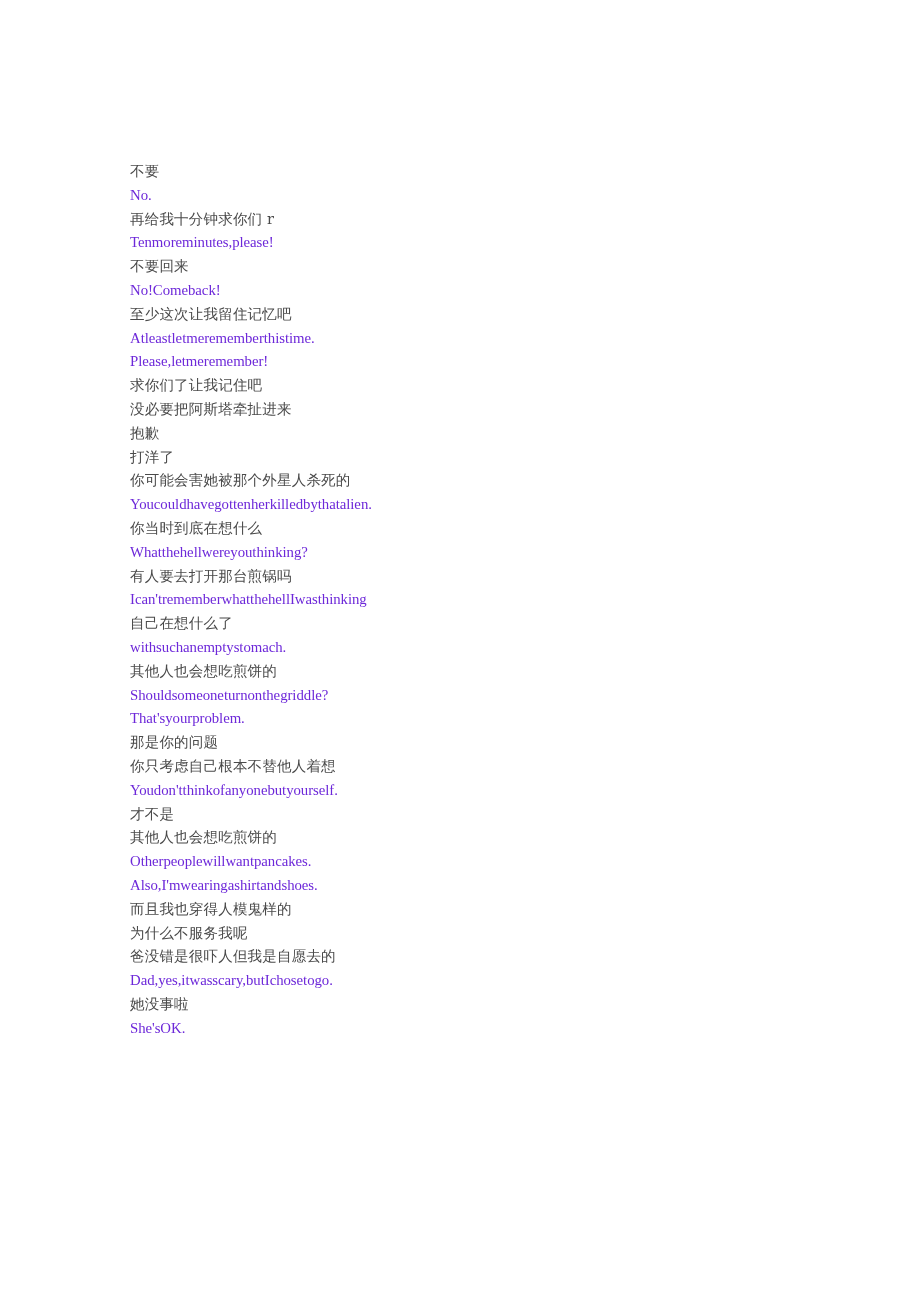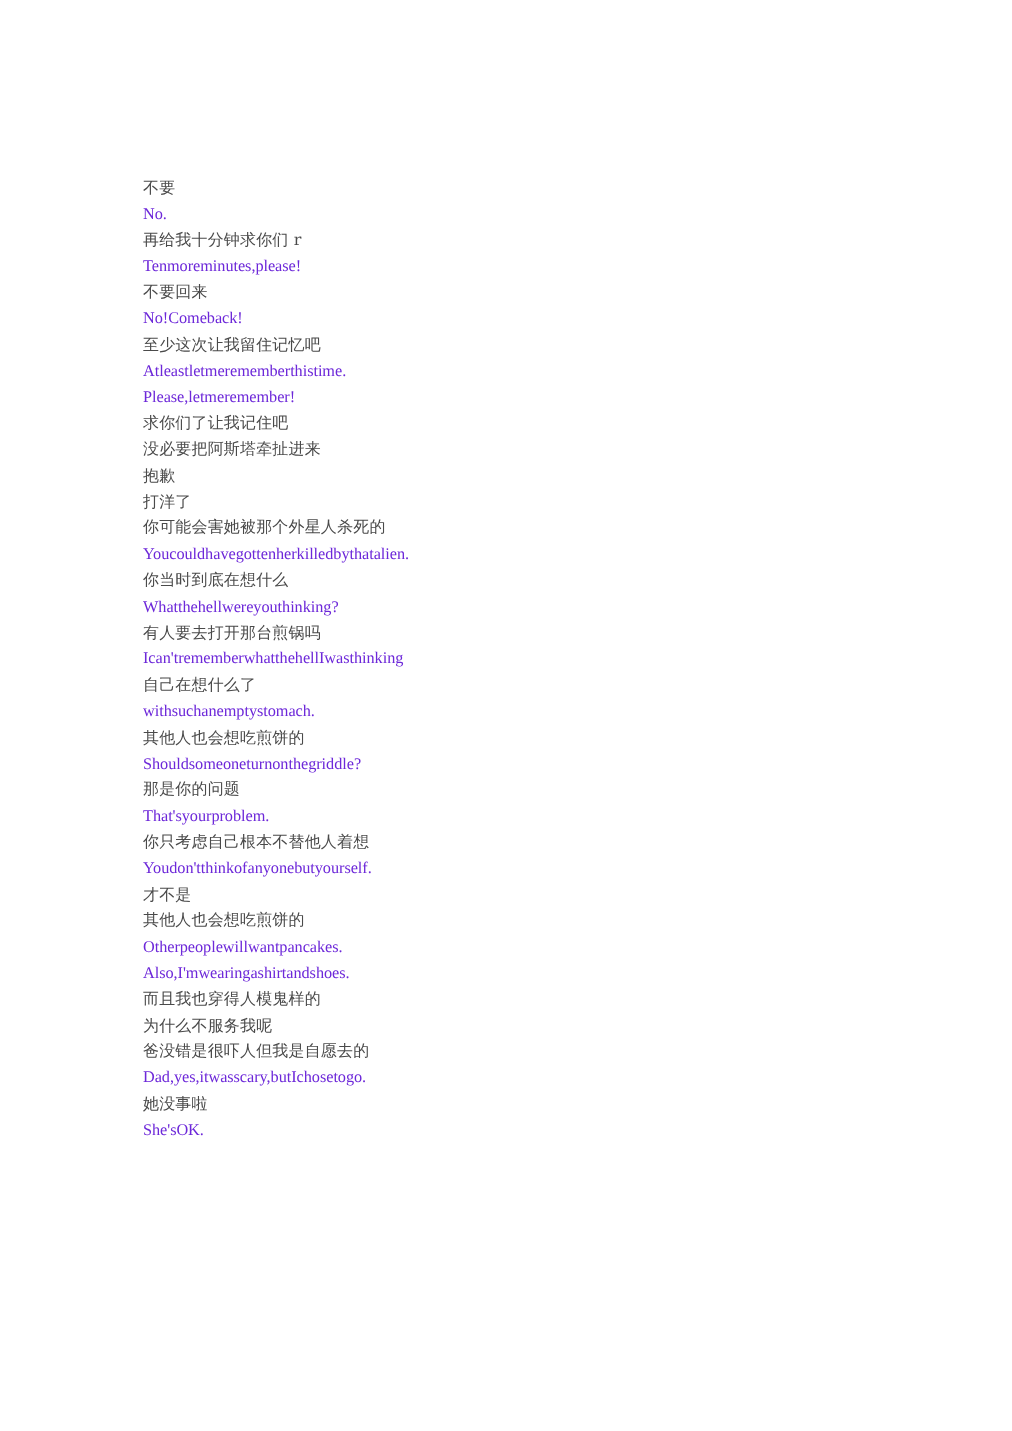--- a/index.html
+++ b/index.html
@@ -81,22 +81,22 @@
       <div class="line zh">你可能会害她被那个外星人杀死的</div>
       <div class="line en">Youcouldhavegottenherkilledbythatalien.</div>
       <div class="line zh">你当时到底在想什么</div>
       <div class="line en">Whatthehellwereyouthinking?</div>
       <div class="line zh">有人要去打开那台煎锅吗</div>
       <div class="line en">Ican'trememberwhatthehellIwasthinking</div>
       <div class="line zh">自己在想什么了</div>
       <div class="line en">withsuchanemptystomach.</div>
       <div class="line zh">其他人也会想吃煎饼的</div>
       <div class="line en">Shouldsomeoneturnonthegriddle?</div>
+      <div class="line en">That'syourproblem.</div>
       <div class="line zh">那是你的问题</div>
-      <div class="line en">That'syourproblem.</div>
       <div class="line zh">你只考虑自己根本不替他人着想</div>
       <div class="line en">Youdon'tthinkofanyonebutyourself.</div>
       <div class="line zh">才不是</div>
       <div class="line zh">其他人也会想吃煎饼的</div>
       <div class="line en">Otherpeoplewillwantpancakes.</div>
       <div class="line en">Also,I'mwearingashirtandshoes.</div>
       <div class="line zh">而且我也穿得人模鬼样的</div>
       <div class="line zh">为什么不服务我呢</div>
       <div class="line zh">爸没错是很吓人但我是自愿去的</div>
       <div class="line en">Dad,yes,itwasscary,butIchosetogo.</div>

